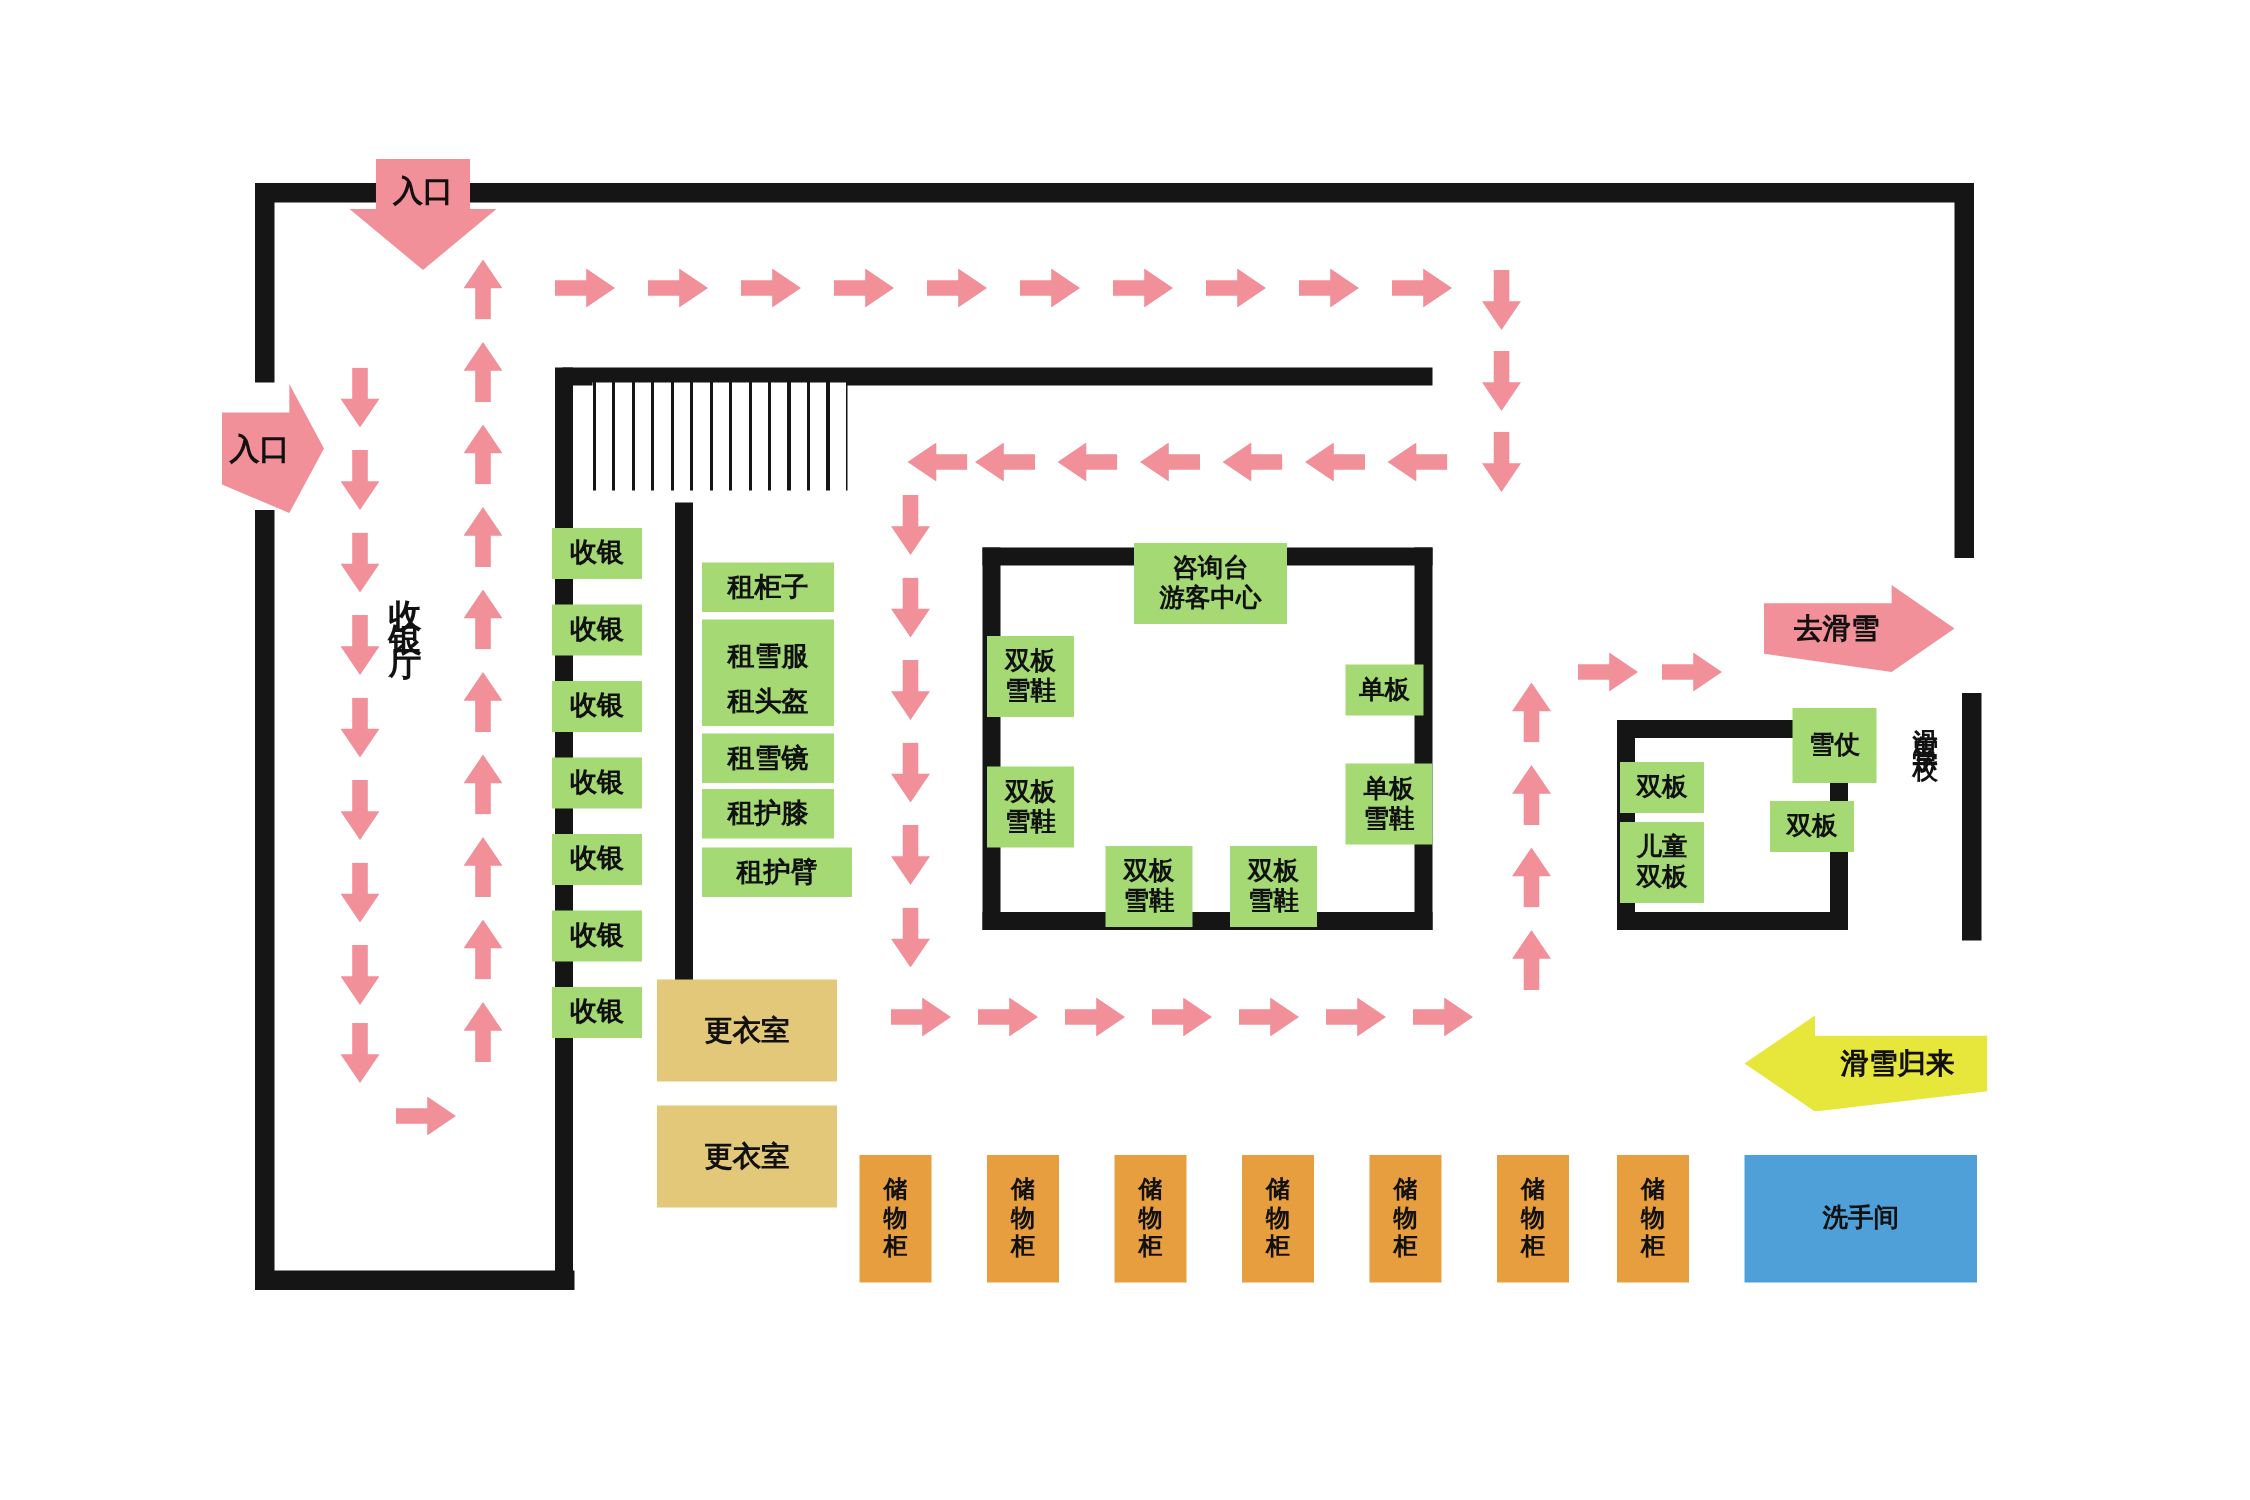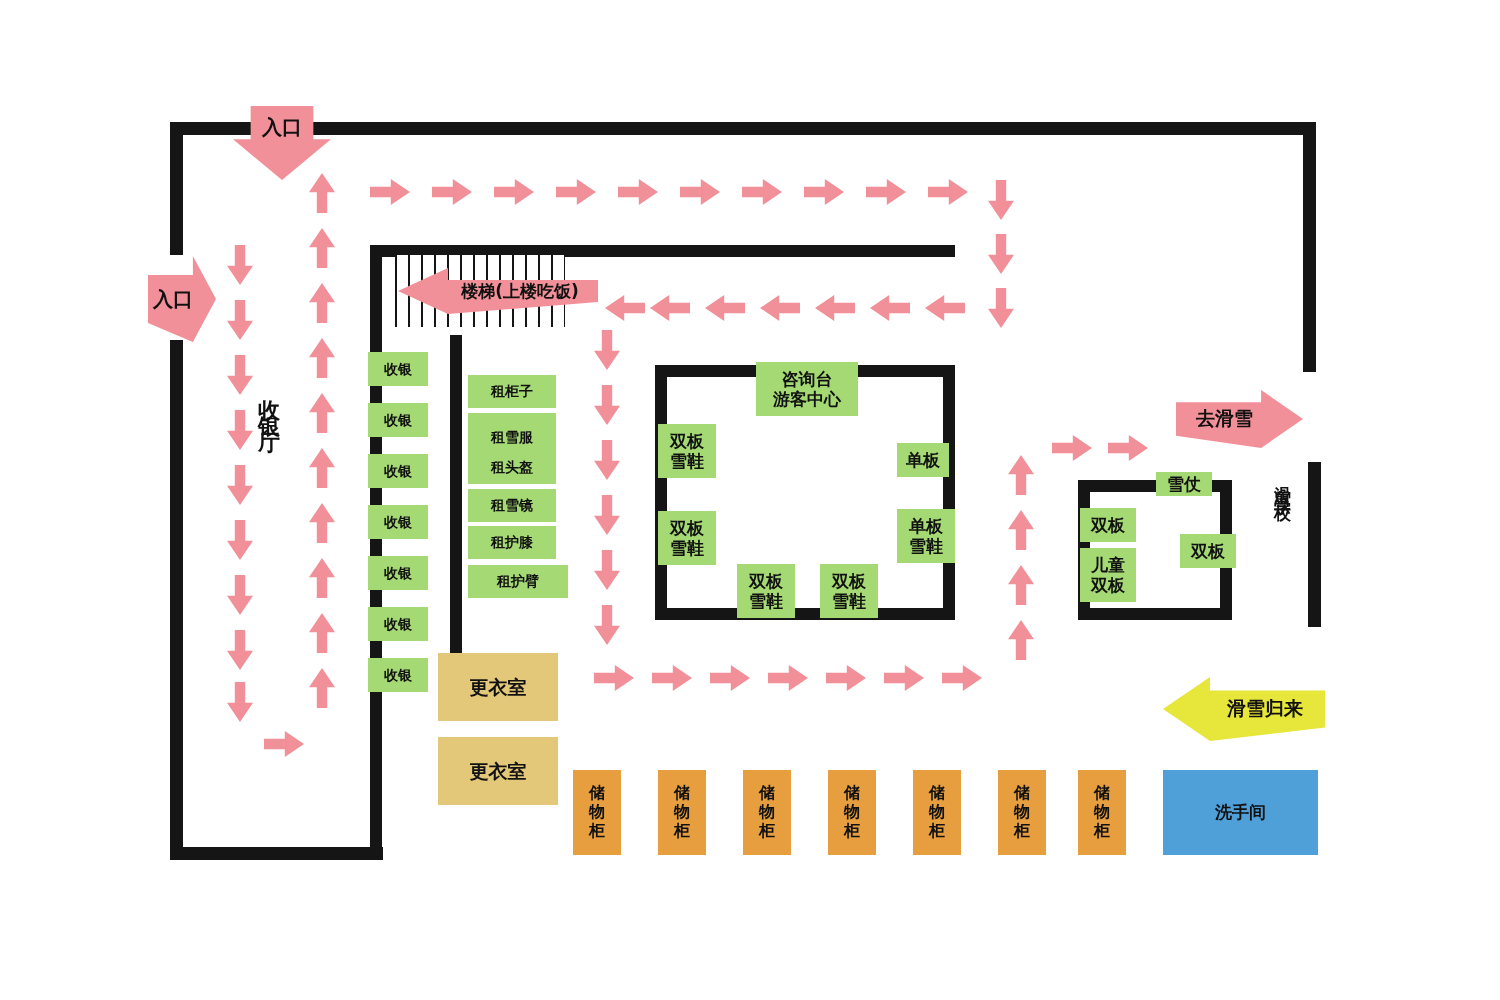--- a/index.html
+++ b/index.html
@@ -7,21 +7,21 @@
   #stage {
     position: relative; width: 1500px; height: 1000px; background: #fff;
     font-family: "DejaVu Sans", "Liberation Sans", sans-serif;
     color: #111; font-weight: 700; overflow: hidden;
   }
   .wall { position: absolute; background: var(--wall, #151515); z-index: 1; }
   .gbox {
     position: absolute; background: var(--green, #A4D973);
     display: flex; align-items: center; justify-content: center;
     text-align: center; white-space: pre-line; line-height: 1.18;
-    font-size: 14px; z-index: 3;
+    font-size: 18px; z-index: 3;
   }
   .gbox.small { font-size: 17px; }
   .flow-arrow {
     position: absolute; width: 40px; height: 26px;
     background: var(--arrow-pink, #F2909A); z-index: 2;
     clip-path: polygon(0 30%, 52% 30%, 52% 0, 100% 50%, 52% 100%, 52% 70%, 0 70%);
   }
   .flow-arrow.up   { transform: rotate(-90deg); }
   .flow-arrow.down { transform: rotate(90deg); }
   .flow-arrow.left { transform: rotate(180deg); }
@@ -92,21 +92,20 @@
   <div class="wall" style="left:655px;top:365px;width:12px;height:255px"></div>
   <div class="wall" style="left:943px;top:365px;width:12px;height:255px"></div>
   <div class="wall" style="left:1078px;top:480px;width:154px;height:12px"></div>
   <div class="wall" style="left:1078px;top:608px;width:154px;height:12px"></div>
   <div class="wall" style="left:1078px;top:480px;width:12px;height:140px"></div>
   <div class="wall" style="left:1220px;top:480px;width:12px;height:140px"></div>
   <div class="wall" style="left:1303px;top:122px;width:13px;height:250px"></div>
   <div class="wall" style="left:1308px;top:462px;width:13px;height:165px"></div>
 
   <div class="stairs-hatch"></div>
-  <div class="bigarrow stairs-arrow">楼梯(上楼吃饭)</div>
 
   <div class="bigarrow entrance-top">入口</div>
   <div class="bigarrow entrance-left">入口</div>
 
   <div class="vtext hall-label">收银厅</div>
   <div class="gbox" style="left:368px;top:352px;width:60px;height:34px">收银</div>
   <div class="gbox" style="left:368px;top:403px;width:60px;height:34px">收银</div>
   <div class="gbox" style="left:368px;top:454px;width:60px;height:34px">收银</div>
   <div class="gbox" style="left:368px;top:505px;width:60px;height:34px">收银</div>
   <div class="gbox" style="left:368px;top:556px;width:60px;height:34px">收银</div>
@@ -128,21 +127,21 @@
   <div class="gbox small" style="left:658px;top:511px;width:58px;height:54px">双板
 雪鞋</div>
   <div class="gbox small" style="left:737px;top:564px;width:58px;height:54px">双板
 雪鞋</div>
   <div class="gbox small" style="left:820px;top:564px;width:58px;height:54px">双板
 雪鞋</div>
   <div class="gbox small" style="left:897px;top:443px;width:52px;height:34px">单板</div>
   <div class="gbox small" style="left:897px;top:509px;width:58px;height:54px">单板
 雪鞋</div>
 
-  <div class="gbox small" style="left:1156px;top:472px;width:56px;height:24px">雪仗</div>
+  <div class="gbox small" style="left:1195px;top:472px;width:56px;height:50px">雪仗</div>
   <div class="gbox small" style="left:1080px;top:508px;width:56px;height:34px">双板</div>
   <div class="gbox small" style="left:1080px;top:548px;width:56px;height:54px">儿童
 双板</div>
   <div class="gbox small" style="left:1180px;top:534px;width:56px;height:34px">双板</div>
 
   <div class="vtext school-label">滑雪学校</div>
 
   <div class="bigarrow ski-return-arrow">滑雪归来</div>
   <div class="bigarrow go-ski-arrow">去滑雪</div>
 

